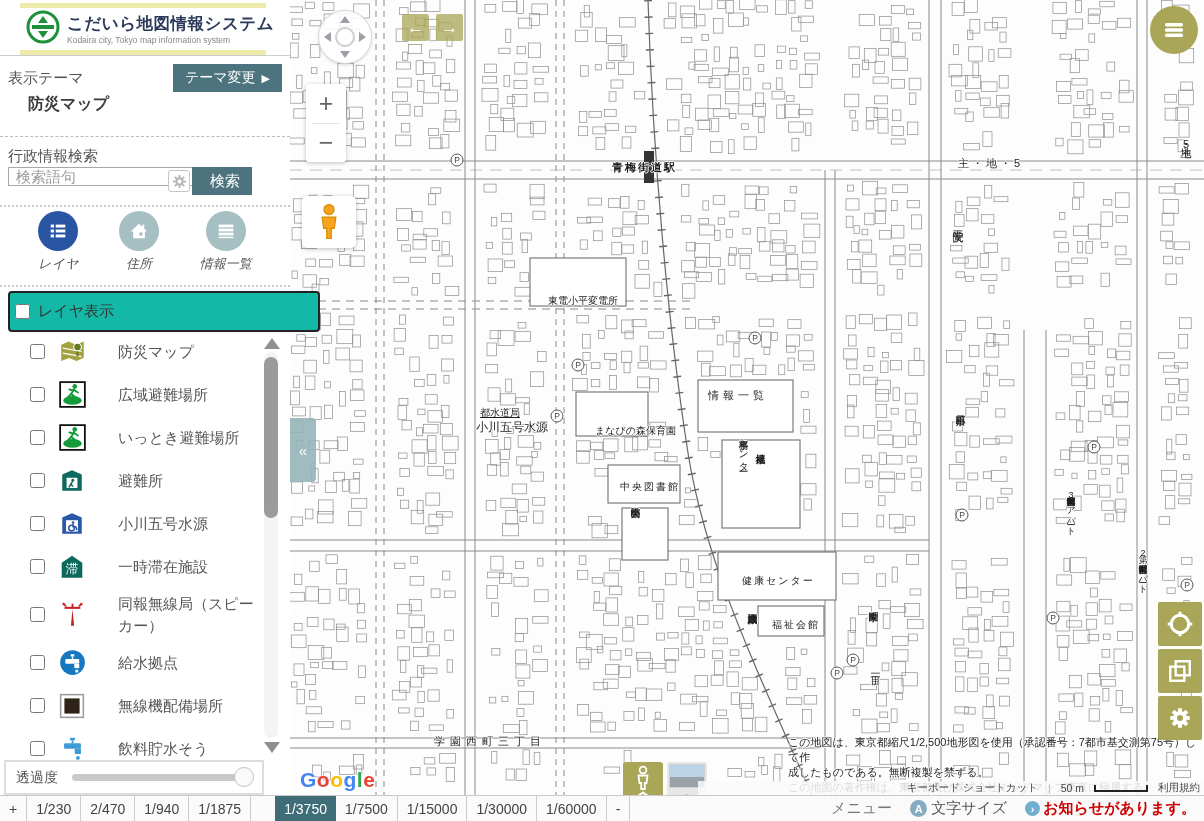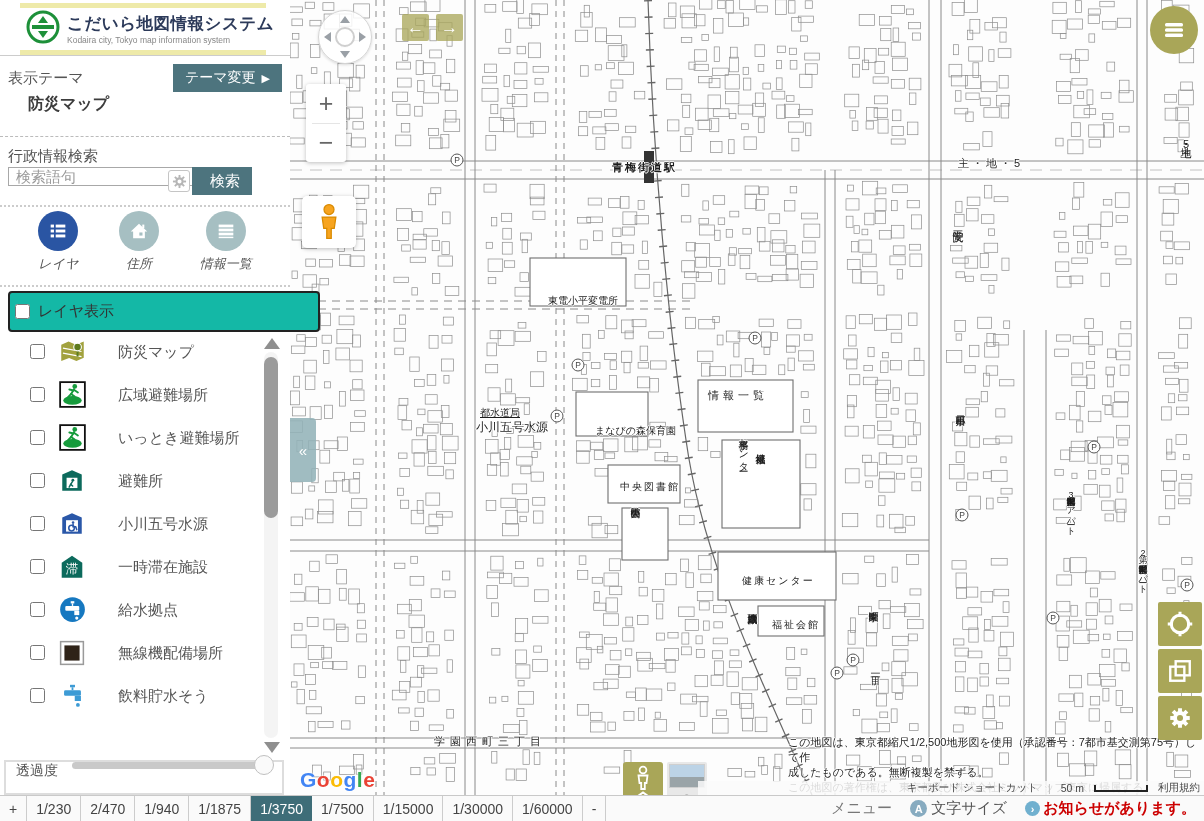--- a/index.html
+++ b/index.html
@@ -47,21 +47,21 @@
   .layer-icon { width:28px; height:28px; margin-left:13px; flex:0 0 auto; display:flex; align-items:center; justify-content:center; }
   .layer-label { margin-left:32px; font-size:15px; color:#555; width:158px; line-height:1.45; }
 
   
   .sb-track { position:absolute; left:264px; top:352px; width:14px; height:386px; background:#f4f4f4; border-radius:7px; }
   .sb-thumb { position:absolute; left:264px; top:357px; width:14px; height:161px; background:#9b9b9b; border-radius:7px; cursor:pointer; }
   .sb-arrow { position:absolute; left:264px; width:0; height:0; border-left:8px solid transparent; border-right:8px solid transparent; cursor:pointer; }
   .sb-up { top:338px; border-bottom:11px solid #8f8f8f; }
   .sb-down { top:742px; border-top:11px solid #8f8f8f; }
 
-  .opacity-panel { position:absolute; left:4px; top:760px; width:280px; height:35px; background:#fff; border:2px solid #ddd; display:flex; align-items:flex-start; padding:0 10px; z-index:6; }
+  .opacity-panel { position:absolute; left:4px; top:760px; width:260px; height:35px; background:#fff; border:2px solid #ddd; display:flex; align-items:center; padding:0 10px; z-index:6; }
   .opacity-label { font-size:14px; color:#555; flex:0 0 auto; }
   .opacity-track { position:relative; margin-left:14px; flex:1; height:7px; background:#c9c9c9; border-radius:4px; cursor:pointer; }
   .opacity-handle { position:absolute; right:-2px; top:-7px; width:20px; height:20px; border-radius:50%; background:#fafafa; border:1px solid #c0c0c0; cursor:pointer; }
 
   
   #map { position:absolute; left:290px; top:0; width:914px; height:795px; background:#fdfdfd; overflow:hidden; cursor:grab; }
   #map svg.base { position:absolute; left:0; top:0; }
   .map-label { position:absolute; font-size:10px; color:#1c1c1c; white-space:nowrap; z-index:2;
     text-shadow:1px 0 0 #fff,-1px 0 0 #fff,0 1px 0 #fff,0 -1px 0 #fff; }
   .map-label.v { writing-mode:vertical-rl; text-orientation:upright; }
@@ -95,21 +95,21 @@
     text-shadow:0 0 2px #fff,0 0 2px #fff; }
   .copyright { position:absolute; left:498px; top:735px; width:412px; font-size:11px; color:#222; line-height:1.35; z-index:2;
     text-shadow:1px 0 0 #fff,-1px 0 0 #fff,0 1px 0 #fff,0 -1px 0 #fff,1px 1px 0 #fff; }
   .attr-bar { position:absolute; left:408px; top:781px; width:506px; height:14px; background:rgba(250,250,250,.85); z-index:4; display:flex; align-items:center; justify-content:flex-end; gap:10px; font-size:10.5px; color:#444; padding-right:4px; }
   .attr-bar .lnk { cursor:pointer; color:#444; }
   .ruler { width:54px; height:7px; border-bottom:2px solid #222; border-left:2px solid #222; border-right:2px solid #222; }
 
   
   #bottombar { position:absolute; left:0; top:795px; width:1204px; height:26px; background:#fafafa; border-top:1px solid #c9c9c9; display:flex; align-items:stretch; z-index:10; }
   .scale-cell { display:flex; align-items:center; padding:0 9px; font-size:14px; color:#444; border-right:1px solid #ccc; cursor:pointer; white-space:nowrap; }
-  .scale-cell.sel { background:#3e6d78; color:#fff; border-right:none; }
+  .scale-cell.sel { background:#3e6d78; color:#fff; border-right:none;margin-left:24px; }
   #statusright { position:absolute; right:8px; top:0; height:25px; display:flex; align-items:center; gap:18px; }
   .menu-link { font-size:15px; color:#777; cursor:pointer; }
   .fsize { display:flex; align-items:center; gap:4px; cursor:pointer; }
   .fsize .circ { width:17px; height:17px; border-radius:50%; background:#87abc0; color:#fff; font-size:11px; font-weight:bold; display:flex; align-items:center; justify-content:center; }
   .fsize .txt { font-size:15px; color:#555; }
   .notice { display:flex; align-items:center; gap:3px; cursor:pointer; }
   .notice .circ { width:15px; height:15px; border-radius:50%; background:#70b0cf; color:#fff; font-size:11px; font-weight:bold; display:flex; align-items:center; justify-content:center; }
   .notice .txt { font-size:15px; color:#c00; font-weight:bold; }
 </style>
 </head>
@@ -307,20 +307,33 @@
         <input type="checkbox" style="">
         <span class="layer-icon">
           <svg width="26" height="26" viewBox="0 0 24 24">
             <path d="M12 1.5 L21.5 8 V22 H2.5 V8 Z" fill="#0c6a5c"></path>
             <text x="12" y="17.5" font-size="11.5" fill="#fff" text-anchor="middle" font-family="'Liberation Sans',sans-serif">滞</text>
           </svg>
         </span>
         <span class="layer-label">一時滞在施設</span>
       </div>
 
+      <div class="layer-row" style="min-height:53px">
+        <input type="checkbox" style="">
+        <span class="layer-icon">
+          <svg width="27" height="27" viewBox="0 0 24 24" fill="#c42222">
+            <path d="M10.6 22 L12 7 L13.4 22 Z"></path>
+            <rect x="5" y="5.2" width="14" height="1.8"></rect>
+            <path d="M5.6 5.2 L2.6 2.6 L4.4 1.4 L7 4.6 Z"></path>
+            <path d="M18.4 5.2 L21.4 2.6 L19.6 1.4 L17 4.6 Z"></path>
+            <rect x="11.2" y="2.4" width="1.6" height="3.4"></rect>
+          </svg>
+        </span>
+        <span class="layer-label">同報無線局（スピーカー）</span>
+      </div>
 
       <div class="layer-row">
         <input type="checkbox" style="">
         <span class="layer-icon">
           <svg width="27" height="27" viewBox="0 0 24 24">
             <circle cx="12" cy="12" r="11" fill="#1678c0"></circle>
             <g fill="#fff">
               <rect x="10.4" y="4.6" width="3.2" height="2"></rect>
               <rect x="11.4" y="6.6" width="1.2" height="2.2"></rect>
               <rect x="5.6" y="8.8" width="12.4" height="4.4" rx="1"></rect>

